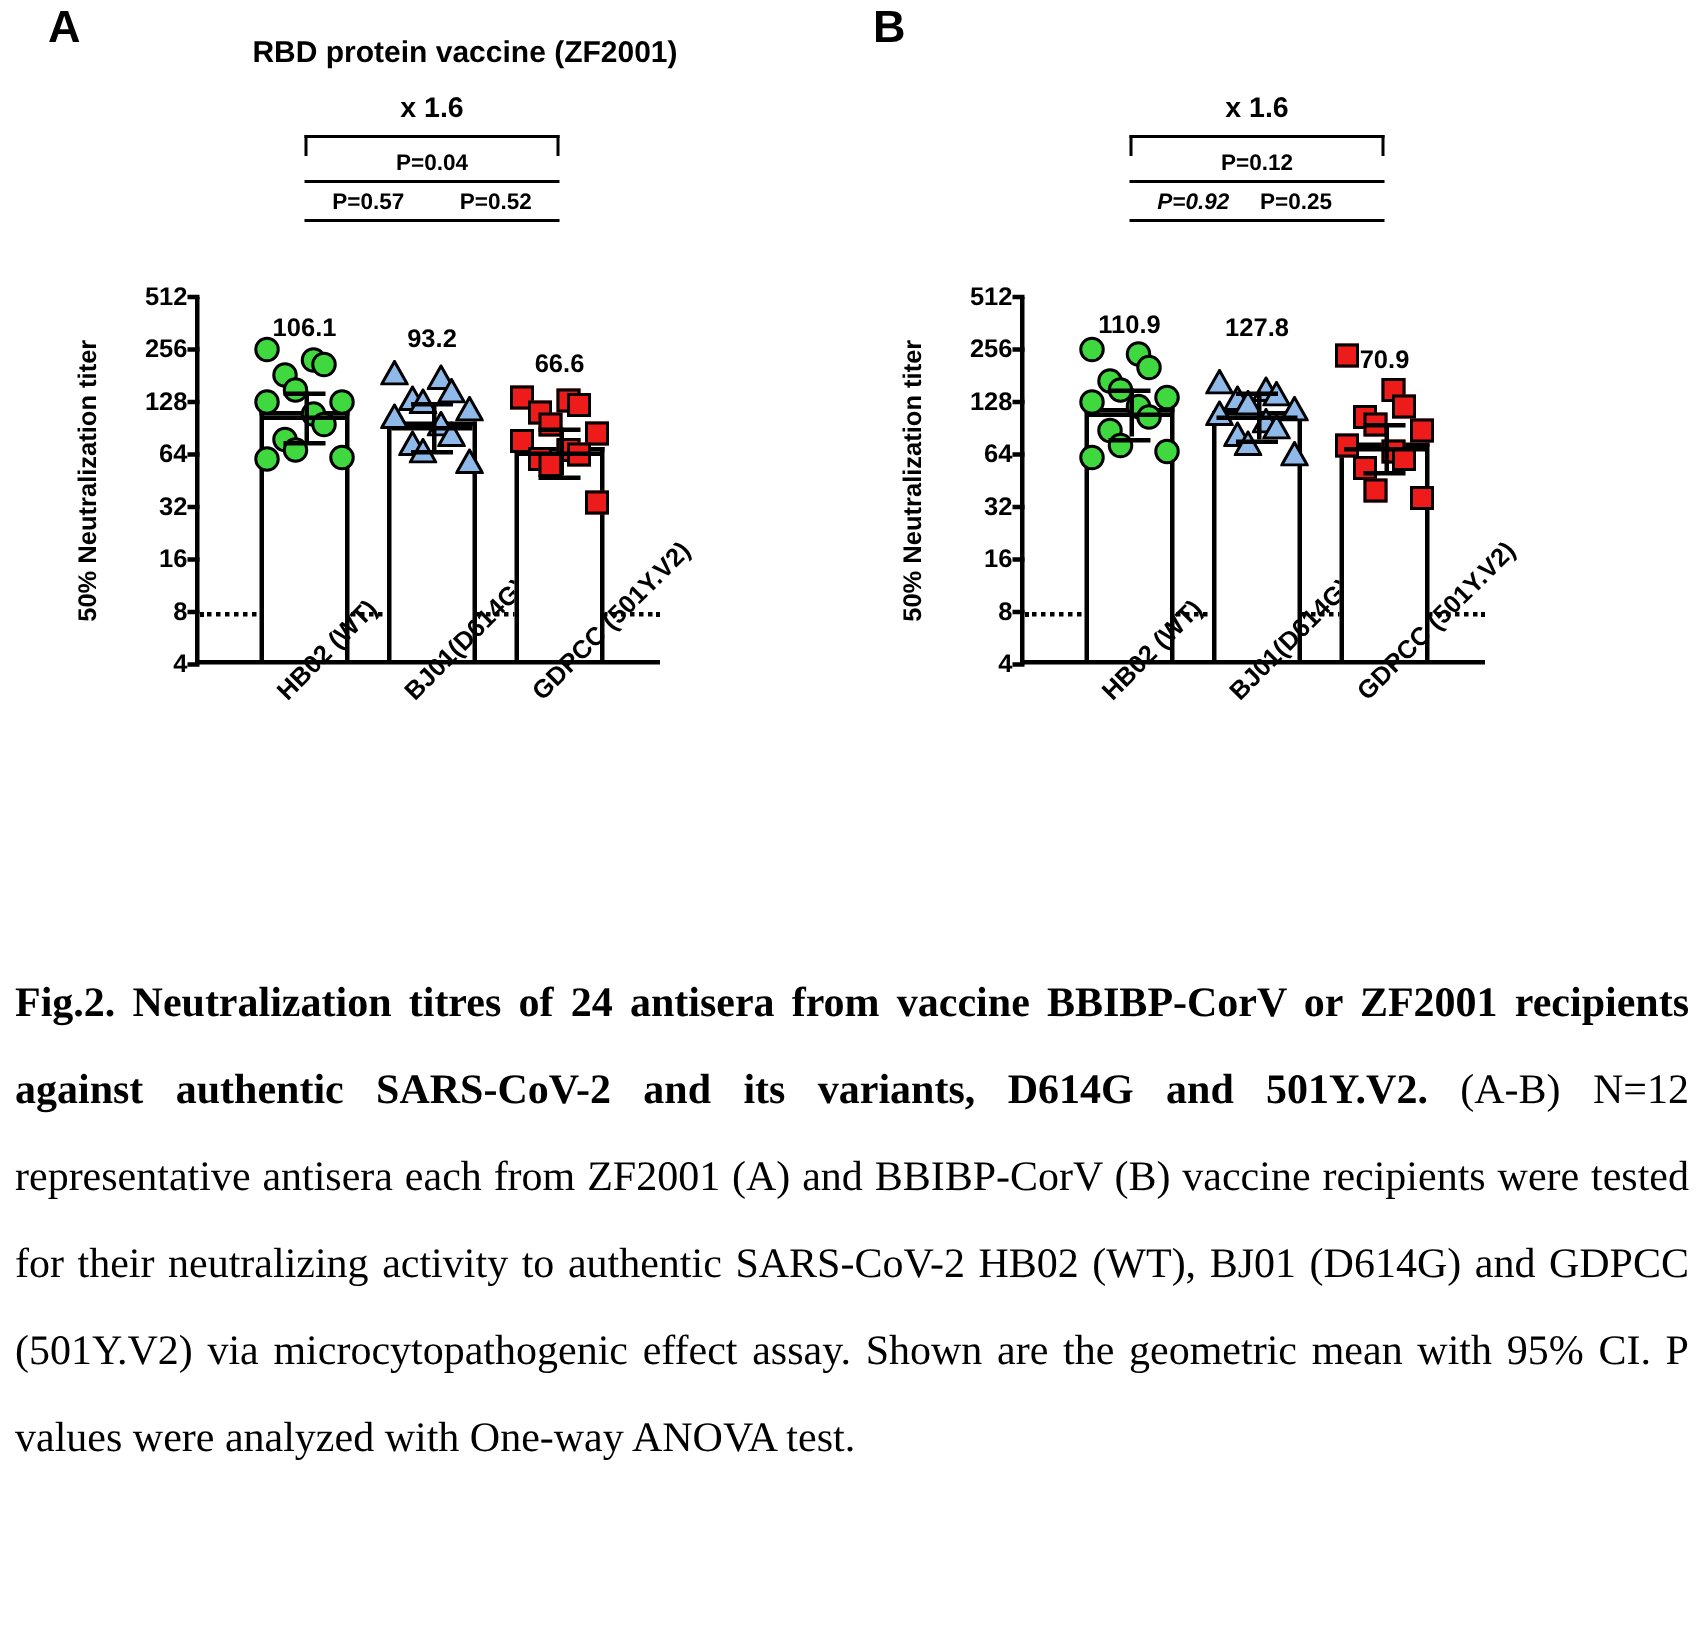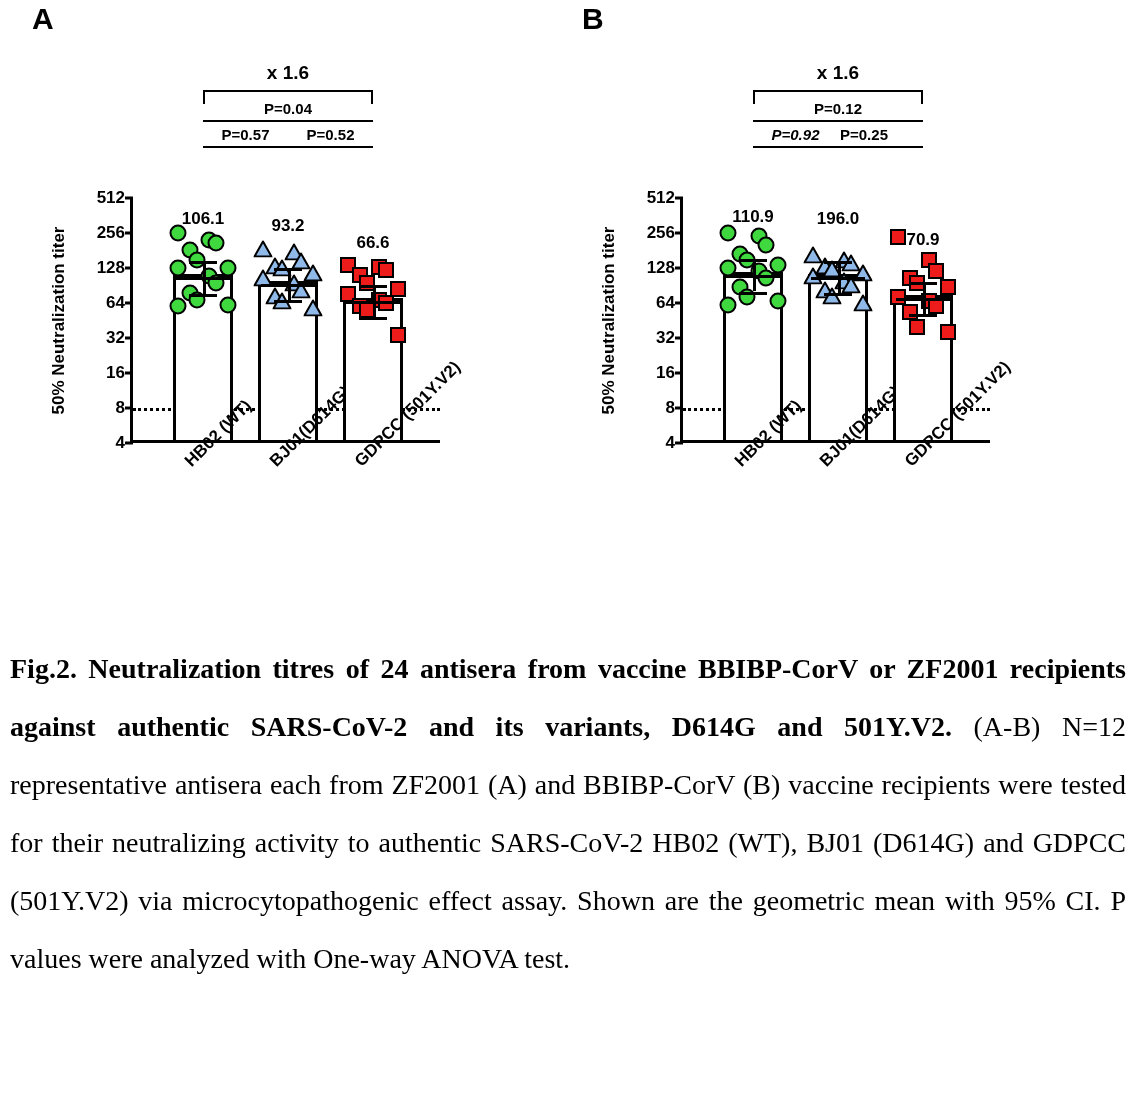--- a/index.html
+++ b/index.html
@@ -85,20 +85,21 @@
   }
   .caption b{font-weight:bold;}
 </style>
 </head>
 <body>
 
 <div class="figure-area">
 
   <div class="panel panel-a">
     <div class="panel-letter">A</div>
+    <div class="panel-title">RBD protein vaccine (ZF2001)</div>
     <div class="ytitle">50% Neutralization titer</div>
     <div class="plot" id="plotA">
         <div class="ytick" style="top: 245px;">4</div>
         <div class="ytickmark" style="top: 245px;"></div>
         <div class="ytick" style="top: 210px;">8</div>
         <div class="ytickmark" style="top: 210px;"></div>
         <div class="ytick" style="top: 175px;">16</div>
         <div class="ytickmark" style="top: 175px;"></div>
         <div class="ytick" style="top: 140px;">32</div>
         <div class="ytickmark" style="top: 140px;"></div>
@@ -355,21 +356,21 @@
         <div class="pt" style="left: 149px; top: 100.475px;"><svg width="19" height="17">
             <polygon points="9.5,1 18,16 1,16" fill="#8fb9e8" stroke="#000" stroke-width="2"></polygon>
           </svg></div>
         <div class="pt" style="left: 180px; top: 106.603px;"><svg width="19" height="17">
             <polygon points="9.5,1 18,16 1,16" fill="#8fb9e8" stroke="#000" stroke-width="2"></polygon>
           </svg></div>
         <div class="meanline" style="left: 128px; width: 54px; top: 78.9544px;"></div>
         <div class="errbar" style="left: 155px; top: 62.691px; height: 32.5268px;"></div>
         <div class="errcap" style="left: 141px; width: 28px; top: 62.691px;"></div>
         <div class="errcap" style="left: 141px; width: 28px; top: 95.2178px;"></div>
-        <div class="valuelabel" style="left: 155px; top: 10.691px;">196.0</div>
+        <div class="valuelabel" style="left: 155px; top: 10.691px;">127.8</div>
         <div class="xlabel" style="left: 133px; top: 259px;">BJ01(D614G)</div>
         <div class="bar" style="left: 210px; height: 145.17px;"></div>
         <div class="pt" style="left: 215px; top: 39.1075px;">
           <div class="pt-square" style="background: rgb(238, 27, 27);"></div>
         </div>
         <div class="pt" style="left: 246px; top: 61.9913px;">
           <div class="pt-square" style="background: rgb(238, 27, 27);"></div>
         </div>
         <div class="pt" style="left: 253px; top: 73.2588px;">
           <div class="pt-square" style="background: rgb(238, 27, 27);"></div>

